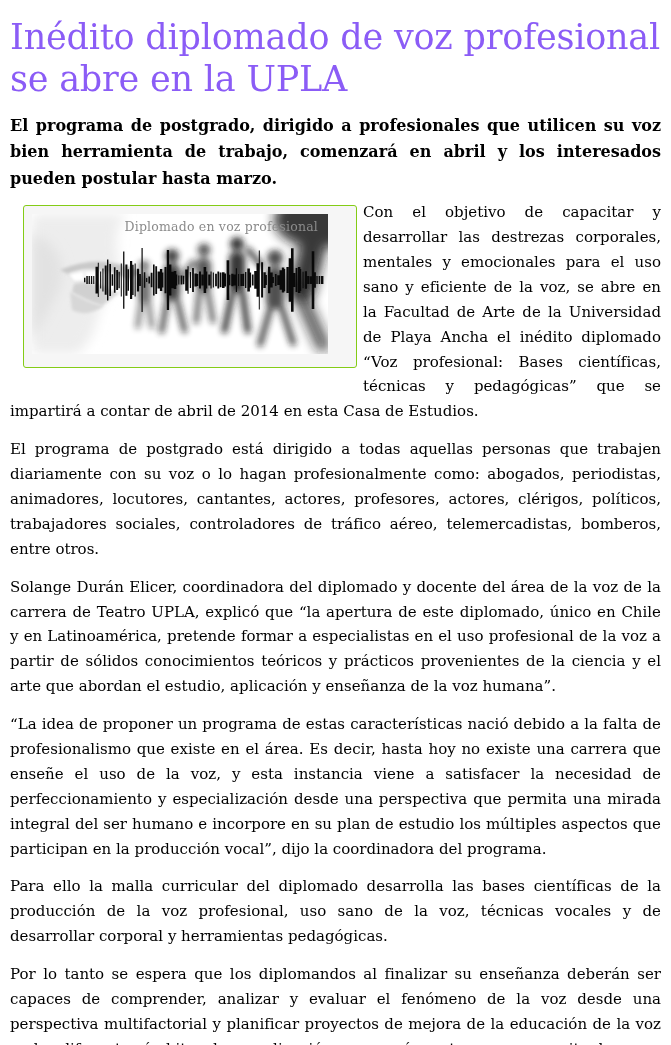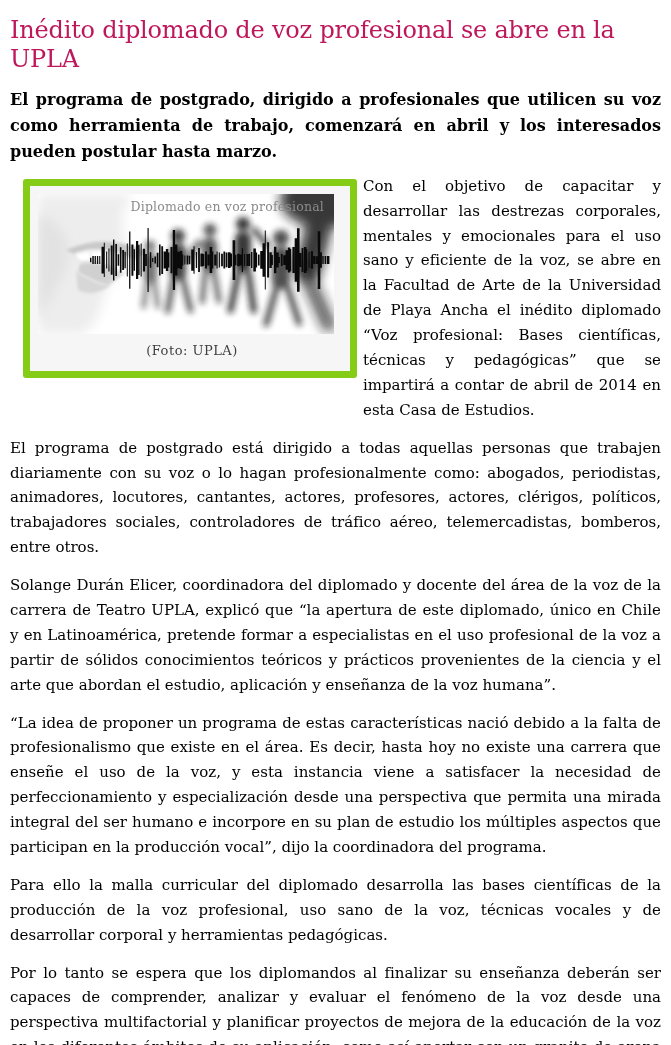--- a/index.html
+++ b/index.html
@@ -7,24 +7,24 @@
   .page {
     width: 671px;
     height: 1045px;
     overflow: hidden;
     padding: 16px 10px 0 10px;
     font-family: "DejaVu Serif", "Liberation Serif", serif;
     color: #000;
     background: #ffffff;
   }
   h1.title {
-    font-size: 24px;
+    font-size: 35px;
     font-weight: 400;
     line-height: 1.2;
-    color: #be185d;
+    color: #8b5cf6;
     margin: 0 0 13px 0;
     letter-spacing: -0.2px;
   }
   p.lead {
     font-size: 16px;
     font-weight: 700;
     line-height: 1.65;
     margin: 0 0 8px 0;
     text-align: justify;
   }
@@ -32,21 +32,21 @@
   .article-body p {
     text-align: justify;
     line-height: 1.66;
     margin: 0 0 13px 0;
   }
   figure.photo-box {
     float: left;
     width: 334px;
     margin: 5px 6px 26px 13px;
     background: #f6f6f6;
-    border: 7px solid #84cc16;
+    border: 1px solid #84cc16;
     border-radius: 3px;
     padding: 8px 4px 13px 8px;
   }
   .photo-frame {
     position: relative;
     width: 296px;
     height: 140px;
     background: #ffffff;
     overflow: hidden;
   }
@@ -65,21 +65,21 @@
     font-size: 13px;
     color: #3f3f3f;
     letter-spacing: 0.5px;
   }
 </style>
 </head>
 <body>
 
 <div class="page">
   <h1 class="title">Inédito diplomado de voz profesional se abre en la UPLA</h1>
-  <p class="lead">El programa de postgrado, dirigido a profesionales que utilicen su voz como herramienta de trabajo, comenzará en abril y los interesados pueden postular hasta marzo.</p>
+  <p class="lead">El programa de postgrado, dirigido a profesionales que utilicen su voz bien herramienta de trabajo, comenzará en abril y los interesados pueden postular hasta marzo.</p>
 
   <div class="article-body">
     <figure class="photo-box">
       <div class="photo-frame">
         <svg viewBox="0 0 296 140" aria-hidden="true">
           <defs>
             <filter id="b1" x="-40%" y="-40%" width="180%" height="180%">
                 <feGaussianBlur stdDeviation="3.2"></feGaussianBlur>
               </filter>
             <filter id="b2" x="-40%" y="-40%" width="180%" height="180%">
@@ -139,21 +139,20 @@
             </g>
             <g filter="url(#b2)" opacity=".7">
               <rect x="272" y="70" width="14" height="70" rx="6" transform="rotate(-24 279 105)"></rect>
             </g>
           </g>
 
           <path id="waveform" fill="#0a0a0a" d="M52.0 63.7h1.4v4.6h-1.4zM54.3 62.0h1.5v8.0h-1.5zM56.6 62.0h1.3v8.0h-1.3zM58.9 62.0h1.3v8.0h-1.3zM61.2 62.0h1.1v8.0h-1.1zM63.5 52.7h2.4v26.7h-2.4zM65.8 48.8h1.0v34.3h-1.0zM68.1 57.5h1.1v17.1h-1.1zM70.4 54.6h1.1v22.9h-1.1zM72.7 51.4h2.0v29.3h-2.0zM75.0 45.4h1.4v41.1h-1.4zM77.3 49.9h1.7v32.2h-1.7zM79.6 60.3h1.6v11.4h-1.6zM81.9 53.2h1.6v25.6h-1.6zM84.2 55.9h1.9v20.2h-1.9zM86.5 57.7h1.3v16.6h-1.3zM88.8 49.5h1.0v32.9h-1.0zM91.1 37.4h1.3v57.3h-1.3zM93.4 50.4h2.0v31.3h-2.0zM95.7 55.2h1.3v21.6h-1.3zM98.0 47.0h2.2v38.0h-2.2zM100.3 50.8h1.3v30.3h-1.3zM102.6 49.6h1.1v32.8h-1.1zM104.9 54.7h2.2v22.7h-2.2zM107.2 60.0h1.7v12.1h-1.7zM109.5 34.1h1.2v63.9h-1.2zM111.8 58.2h1.5v15.5h-1.5zM114.1 63.9h1.2v4.2h-1.2zM116.4 62.4h1.6v7.2h-1.6zM118.7 58.8h1.8v14.4h-1.8zM121.0 50.6h1.6v30.8h-1.6zM123.3 52.2h1.8v27.7h-1.8zM125.6 57.5h2.6v17.0h-2.6zM127.9 55.1h2.4v21.9h-2.4zM130.2 58.4h1.2v15.2h-1.2zM132.5 52.9h1.9v26.3h-1.9zM134.8 35.9h2.3v60.1h-2.3zM137.1 50.5h2.3v31.0h-2.3zM139.4 57.8h2.3v16.5h-2.3zM141.7 56.9h2.6v18.2h-2.6zM144.0 60.6h1.2v10.8h-1.2zM146.3 61.6h1.1v8.9h-1.1zM148.6 61.5h1.8v9.0h-1.8zM150.9 61.7h1.4v8.6h-1.4zM153.2 55.4h2.6v21.3h-2.6zM155.5 52.2h1.1v27.6h-1.1zM157.8 57.9h1.3v16.1h-1.3zM160.1 53.9h1.8v24.2h-1.8zM162.4 59.4h2.5v13.2h-2.5zM164.7 59.9h1.6v12.2h-1.6zM167.0 57.4h2.0v17.2h-2.0zM169.3 60.6h2.2v10.8h-2.2zM171.6 52.9h2.6v26.2h-2.6zM173.9 57.6h1.4v16.8h-1.4zM176.2 60.6h2.1v10.8h-2.1zM178.5 57.4h1.1v17.2h-1.1zM180.8 58.4h1.1v15.1h-1.1zM183.1 59.7h1.8v12.5h-1.8zM185.4 57.5h1.8v17.1h-1.8zM187.7 58.6h1.8v14.7h-1.8zM190.0 58.2h2.6v15.7h-2.6zM192.3 59.4h1.7v13.1h-1.7zM194.6 46.2h2.7v39.7h-2.7zM196.9 60.7h1.5v10.6h-1.5zM199.2 59.8h2.3v12.4h-2.3zM201.5 60.5h2.7v11.0h-2.7zM203.8 54.2h1.2v23.7h-1.2zM206.1 60.1h1.0v11.9h-1.0zM208.4 59.9h2.2v12.1h-2.2zM210.7 59.8h1.5v12.3h-1.5zM213.0 57.9h1.4v16.2h-1.4zM215.3 54.4h2.6v23.1h-2.6zM217.6 58.5h1.5v15.0h-1.5zM219.9 60.4h1.7v11.1h-1.7zM222.2 57.1h2.4v17.7h-2.4zM224.5 49.2h2.3v33.5h-2.3zM226.8 36.6h1.0v58.9h-1.0zM229.1 48.3h2.0v35.3h-2.0zM231.4 58.2h2.4v15.7h-2.4zM233.7 61.1h1.2v9.8h-1.2zM236.0 52.8h2.4v26.4h-2.4zM238.3 58.4h2.4v15.2h-2.4zM240.6 62.9h1.3v6.2h-1.3zM242.9 60.0h1.7v12.0h-1.7zM245.2 61.2h2.3v9.7h-2.3zM247.5 56.3h2.3v19.5h-2.3zM249.8 53.5h2.5v25.0h-2.5zM252.1 54.9h1.1v22.3h-1.1zM254.4 52.9h2.2v26.1h-2.2zM256.7 44.2h2.4v43.6h-2.4zM259.0 34.3h2.6v63.5h-2.6zM261.3 59.1h2.0v13.9h-2.0zM263.6 54.0h1.8v24.0h-1.8zM265.9 53.0h2.5v26.1h-2.5zM268.2 54.9h1.0v22.2h-1.0zM270.5 57.8h1.1v16.4h-1.1zM272.8 57.3h2.2v17.4h-2.2zM275.1 62.0h1.9v8.0h-1.9zM277.4 62.2h2.5v7.7h-2.5zM279.7 37.2h2.6v57.7h-2.6zM282.0 58.2h1.9v15.6h-1.9zM284.3 62.0h1.4v8.0h-1.4zM286.6 62.0h1.6v8.0h-1.6zM288.9 62.0h2.5v8.0h-2.5z"></path>
         </svg>
         <span class="photo-overlay">Diplomado en voz profesional</span>
       </div>
-      <figcaption>(Foto: UPLA)</figcaption>
     </figure>
 
     <p>Con el objetivo de capacitar y desarrollar las destrezas corporales, mentales y emocionales para el uso sano y eficiente de la voz, se abre en la Facultad de Arte de la Universidad de Playa Ancha el inédito diplomado “Voz profesional: Bases científicas, técnicas y pedagógicas” que se impartirá a contar de abril de 2014 en esta Casa de Estudios.</p>
     <p>El programa de postgrado está dirigido a todas aquellas personas que trabajen diariamente con su voz o lo hagan profesionalmente como: abogados, periodistas, animadores, locutores, cantantes, actores, profesores, actores, clérigos, políticos, trabajadores sociales, controladores de tráfico aéreo, telemercadistas, bomberos, entre otros.</p>
     <p>Solange Durán Elicer, coordinadora del diplomado y docente del área de la voz de la carrera de Teatro UPLA, explicó que “la apertura de este diplomado, único en Chile y en Latinoamérica, pretende formar a especialistas en el uso profesional de la voz a partir de sólidos conocimientos teóricos y prácticos provenientes de la ciencia y el arte que abordan el estudio, aplicación y enseñanza de la voz humana”.</p>
     <p>“La idea de proponer un programa de estas características nació debido a la falta de profesionalismo que existe en el área. Es decir, hasta hoy no existe una carrera que enseñe el uso de la voz, y esta instancia viene a satisfacer la necesidad de perfeccionamiento y especialización desde una perspectiva que permita una mirada integral del ser humano e incorpore en su plan de estudio los múltiples aspectos que participan en la producción vocal”, dijo la coordinadora del programa.</p>
     <p>Para ello la malla curricular del diplomado desarrolla las bases científicas de la producción de la voz profesional, uso sano de la voz, técnicas vocales y de desarrollar corporal y herramientas pedagógicas.</p>
     <p>Por lo tanto se espera que los diplomandos al finalizar su enseñanza deberán ser capaces de comprender, analizar y evaluar el fenómeno de la voz desde una perspectiva multifactorial y planificar proyectos de mejora de la educación de la voz en los diferentes ámbitos de su aplicación, como así aportar con un granito de arena para desarrollar una cultura de hablar bien como sociedad.</p>
 
   </div>

